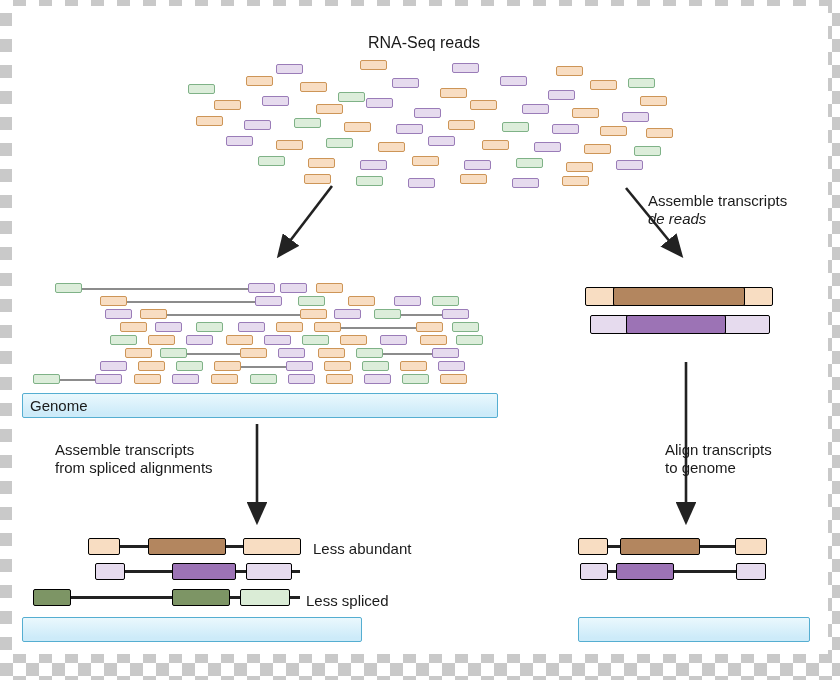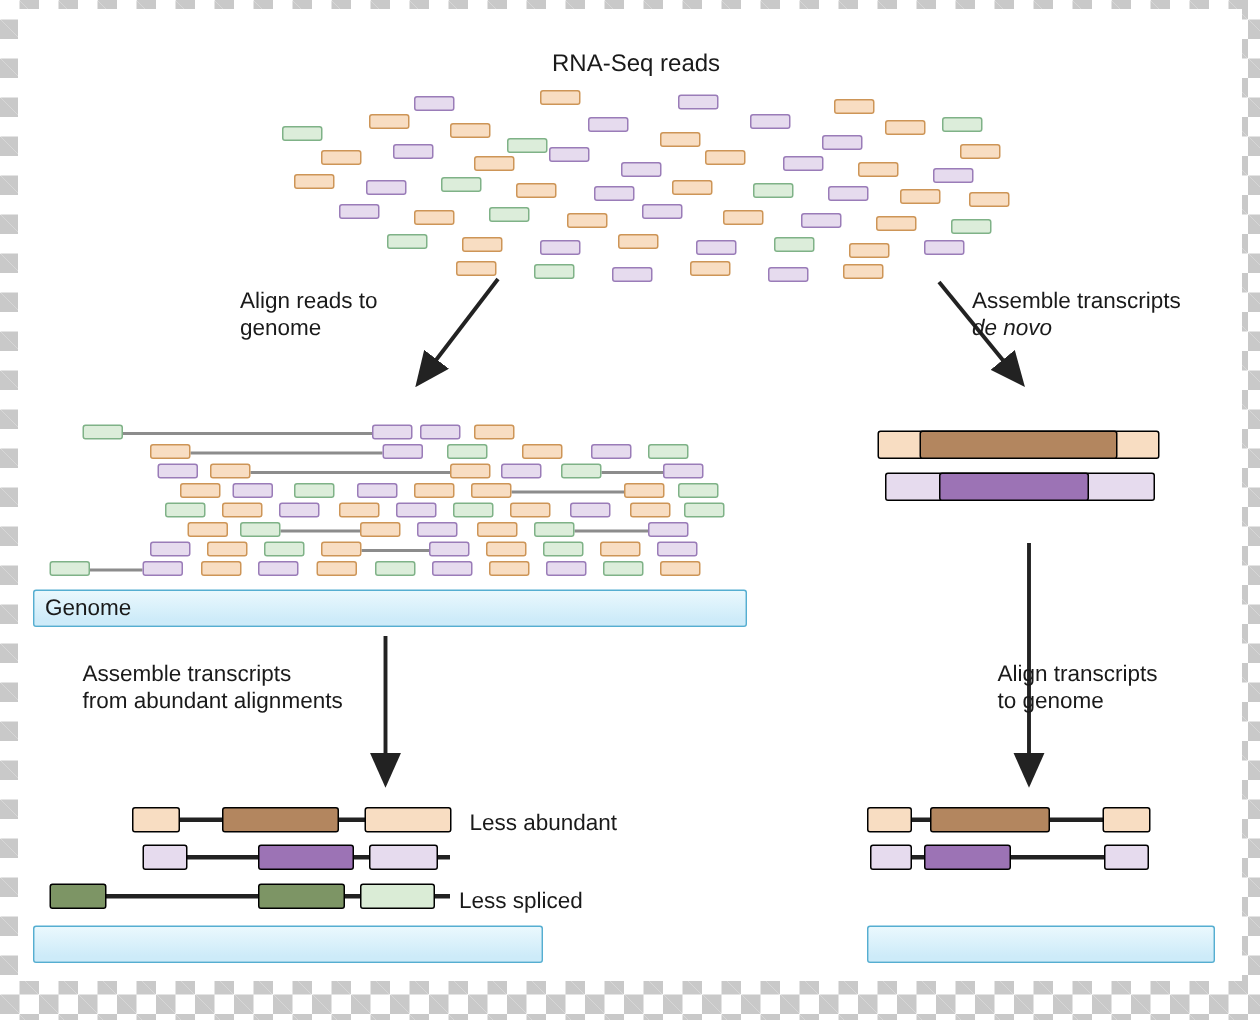--- a/index.html
+++ b/index.html
@@ -130,28 +130,24 @@
       <div class="read c-o" style="left: 566px; top: 162px;"></div>
       <div class="read c-p" style="left: 616px; top: 160px;"></div>
       <div class="read c-o" style="left: 304px; top: 174px;"></div>
       <div class="read c-g" style="left: 356px; top: 176px;"></div>
       <div class="read c-p" style="left: 408px; top: 178px;"></div>
       <div class="read c-o" style="left: 460px; top: 174px;"></div>
       <div class="read c-p" style="left: 512px; top: 178px;"></div>
       <div class="read c-o" style="left: 562px; top: 176px;"></div>
     </div>
 
-  <div class="t" id="lbl-align-reads">
-    <div>Align reads to</div>
-    <div>genome</div>
-  </div>
 
   <div class="t" id="lbl-denovo">
     <div>Assemble transcripts</div>
-    <div class="it">de novo</div>
+    <div class="it">de reads</div>
   </div>
 
   <div id="aligned-reads" class="full">
       <div class="junction" style="left: 82px; top: 288px; width: 166px;"></div>
       <div class="junction" style="left: 127px; top: 301px; width: 128px;"></div>
       <div class="junction" style="left: 167px; top: 314px; width: 133px;"></div>
       <div class="junction" style="left: 401px; top: 314px; width: 41px;"></div>
       <div class="junction" style="left: 341px; top: 327px; width: 75px;"></div>
       <div class="junction" style="left: 187px; top: 353px; width: 53px;"></div>
       <div class="junction" style="left: 383px; top: 353px; width: 49px;"></div>
@@ -224,21 +220,21 @@
       <div class="dnbar c-lt" style="left: 585px; top: 287px; width: 188px;">
         <div class="dninner c-db" style="left: 26.5px; width: 132px;"></div>
       </div>
       <div class="dnbar c-lp" style="left: 590px; top: 315px; width: 180px;">
         <div class="dninner c-dp" style="left: 34.5px; width: 100px;"></div>
       </div>
     </div>
 
   <div class="t" id="lbl-spliced">
     <div>Assemble transcripts</div>
-    <div>from abundant alignments</div>
+    <div>from spliced alignments</div>
   </div>
 
   <div class="t" id="lbl-align-tr">
     <div>Align transcripts</div>
     <div>to genome</div>
   </div>
 
   <div id="models-left" class="full">
       <div class="intron" style="left: 95px; top: 545px; width: 205px;"></div>
       <div class="exon c-lt" style="left: 88px; top: 538px; width: 32px;"></div>

